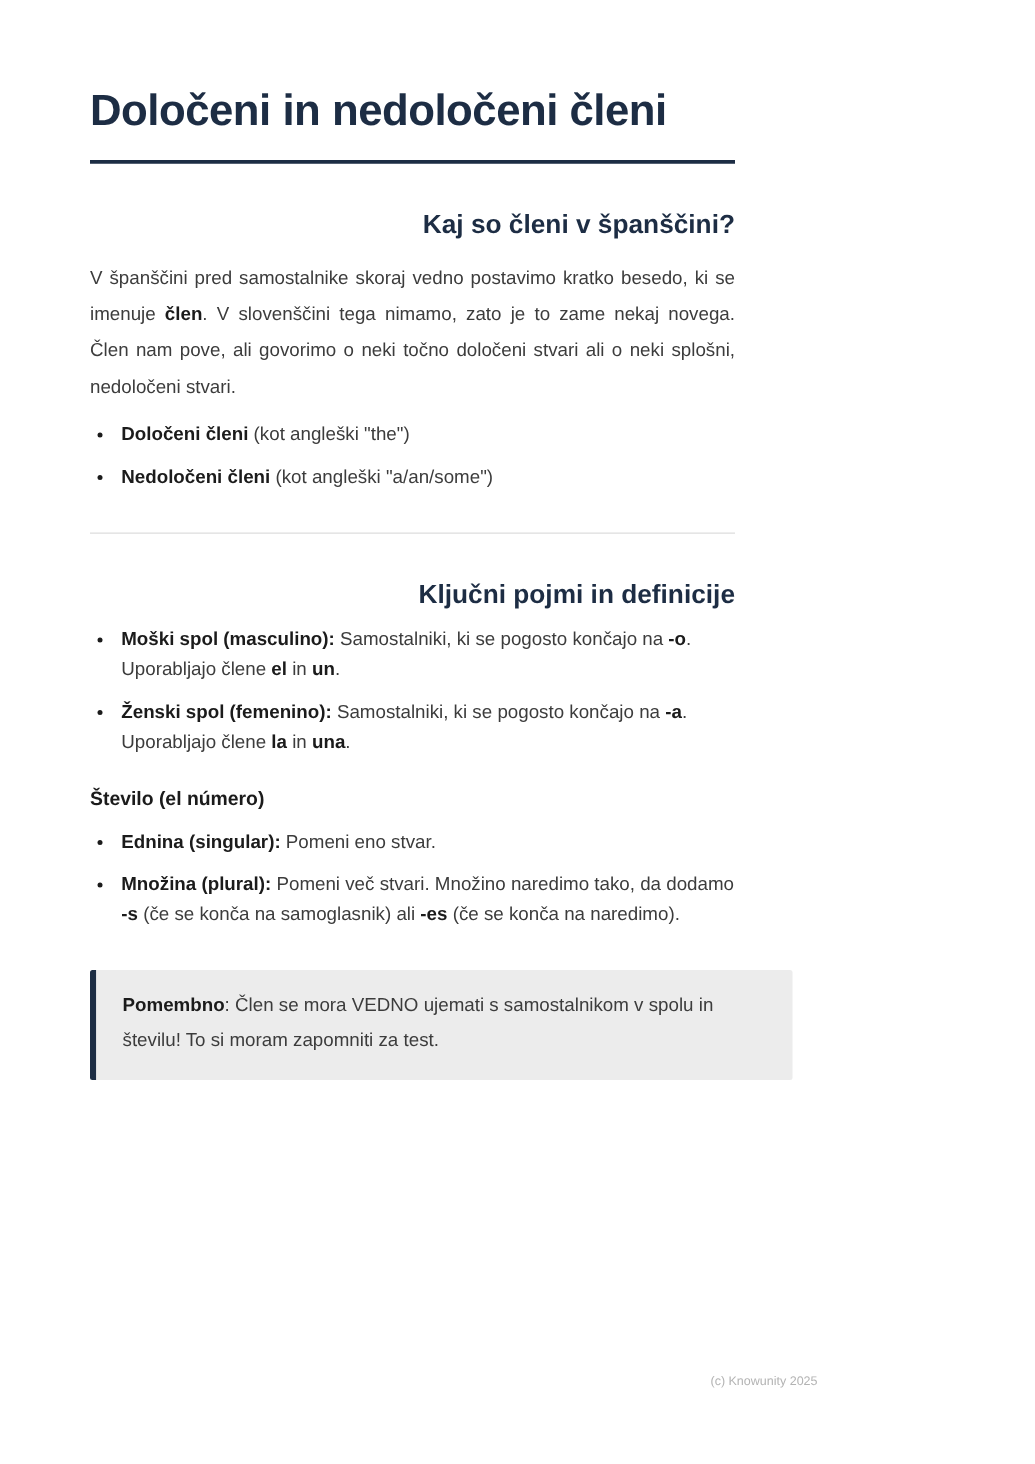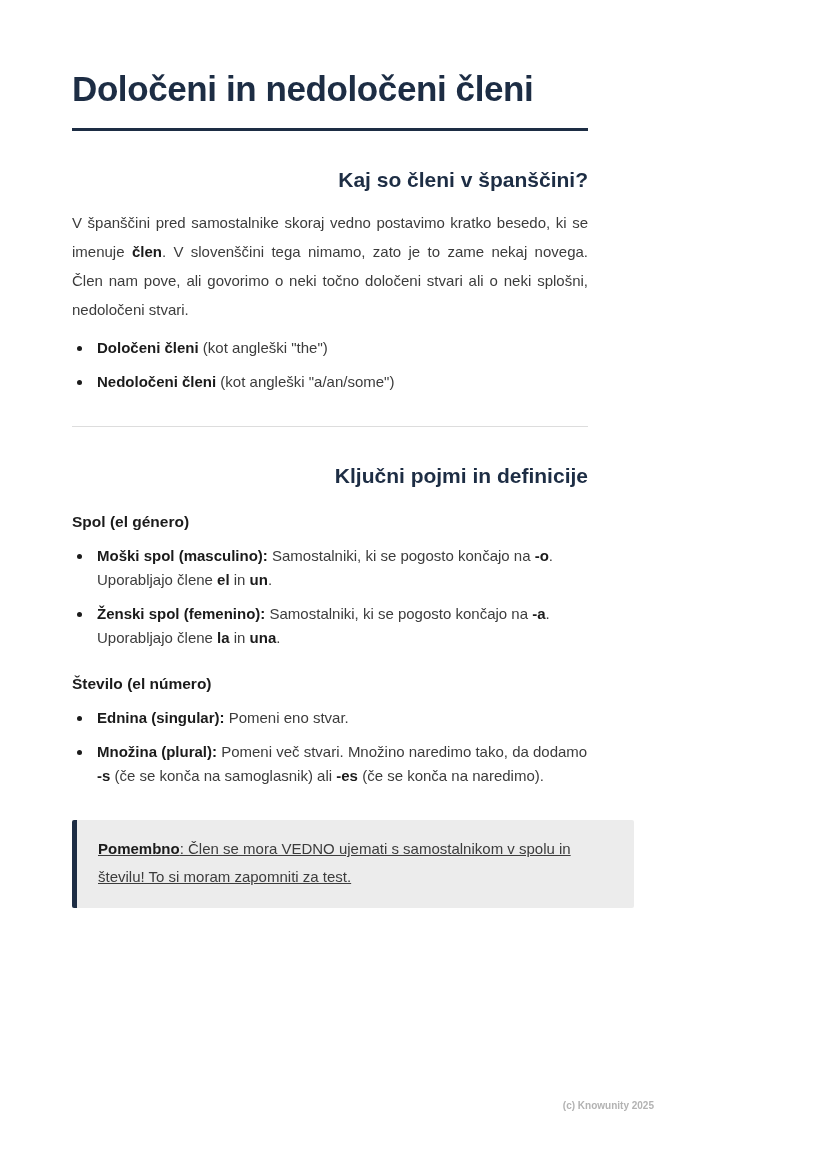--- a/index.html
+++ b/index.html
@@ -82,33 +82,31 @@
     border-top: 1px solid #dddddd;
     margin-top: 32px;
   }
   aside.callout {
     margin-top: 32px;
     width: 562px;
     background: #ececec;
     border-left: 5px solid #1d2d44;
     border-radius: 2px;
     padding: 15px 37px 17px 21px;
-    text-decoration: underline;
   }
   aside.callout p {
     font-size: 15px;
     line-height: 28px;
   }
   .footer-credit {
     position: absolute;
     top: 1100px;
     right: 44px;
     font-size: 10px;
     color: #b3b3b3;
-    font-weight: bold;
   }
 </style>
 </head>
 <body>
 
 <div class="canvas">
 
   <div class="page-edge"></div>
 
   <main class="content">
@@ -123,21 +121,20 @@
         <li><span class="b">Določeni členi</span><span> (kot angleški "the")</span></li>
         <li><span class="b">Nedoločeni členi</span><span> (kot angleški "a/an/some")</span></li>
       </ul>
     </section>
 
     <hr class="divider">
 
     <section>
       <h2 class="section-heading">Ključni pojmi in definicije</h2>
 
-      <p class="subhead">Spol (el género)</p>
       <ul class="bullet-list">
         <li><span class="b">Moški spol (masculino):</span><span> Samostalniki, ki se pogosto končajo na </span><span class="b">-o</span><span>. Uporabljajo člene </span><span class="b">el</span><span> in </span><span class="b">un</span><span>.</span></li>
         <li><span class="b">Ženski spol (femenino):</span><span> Samostalniki, ki se pogosto končajo na </span><span class="b">-a</span><span>. Uporabljajo člene </span><span class="b">la</span><span> in </span><span class="b">una</span><span>.</span></li>
       </ul>
 
       <p class="subhead">Število (el número)</p>
       <ul class="bullet-list">
         <li><span class="b">Ednina (singular):</span><span> Pomeni eno stvar.</span></li>
         <li><span class="b">Množina (plural):</span><span> Pomeni več stvari. Množino naredimo tako, da dodamo </span><span class="b">-s</span><span> (če se konča na samoglasnik) ali </span><span class="b">-es</span><span> (če se konča na naredimo).</span></li>
       </ul>

